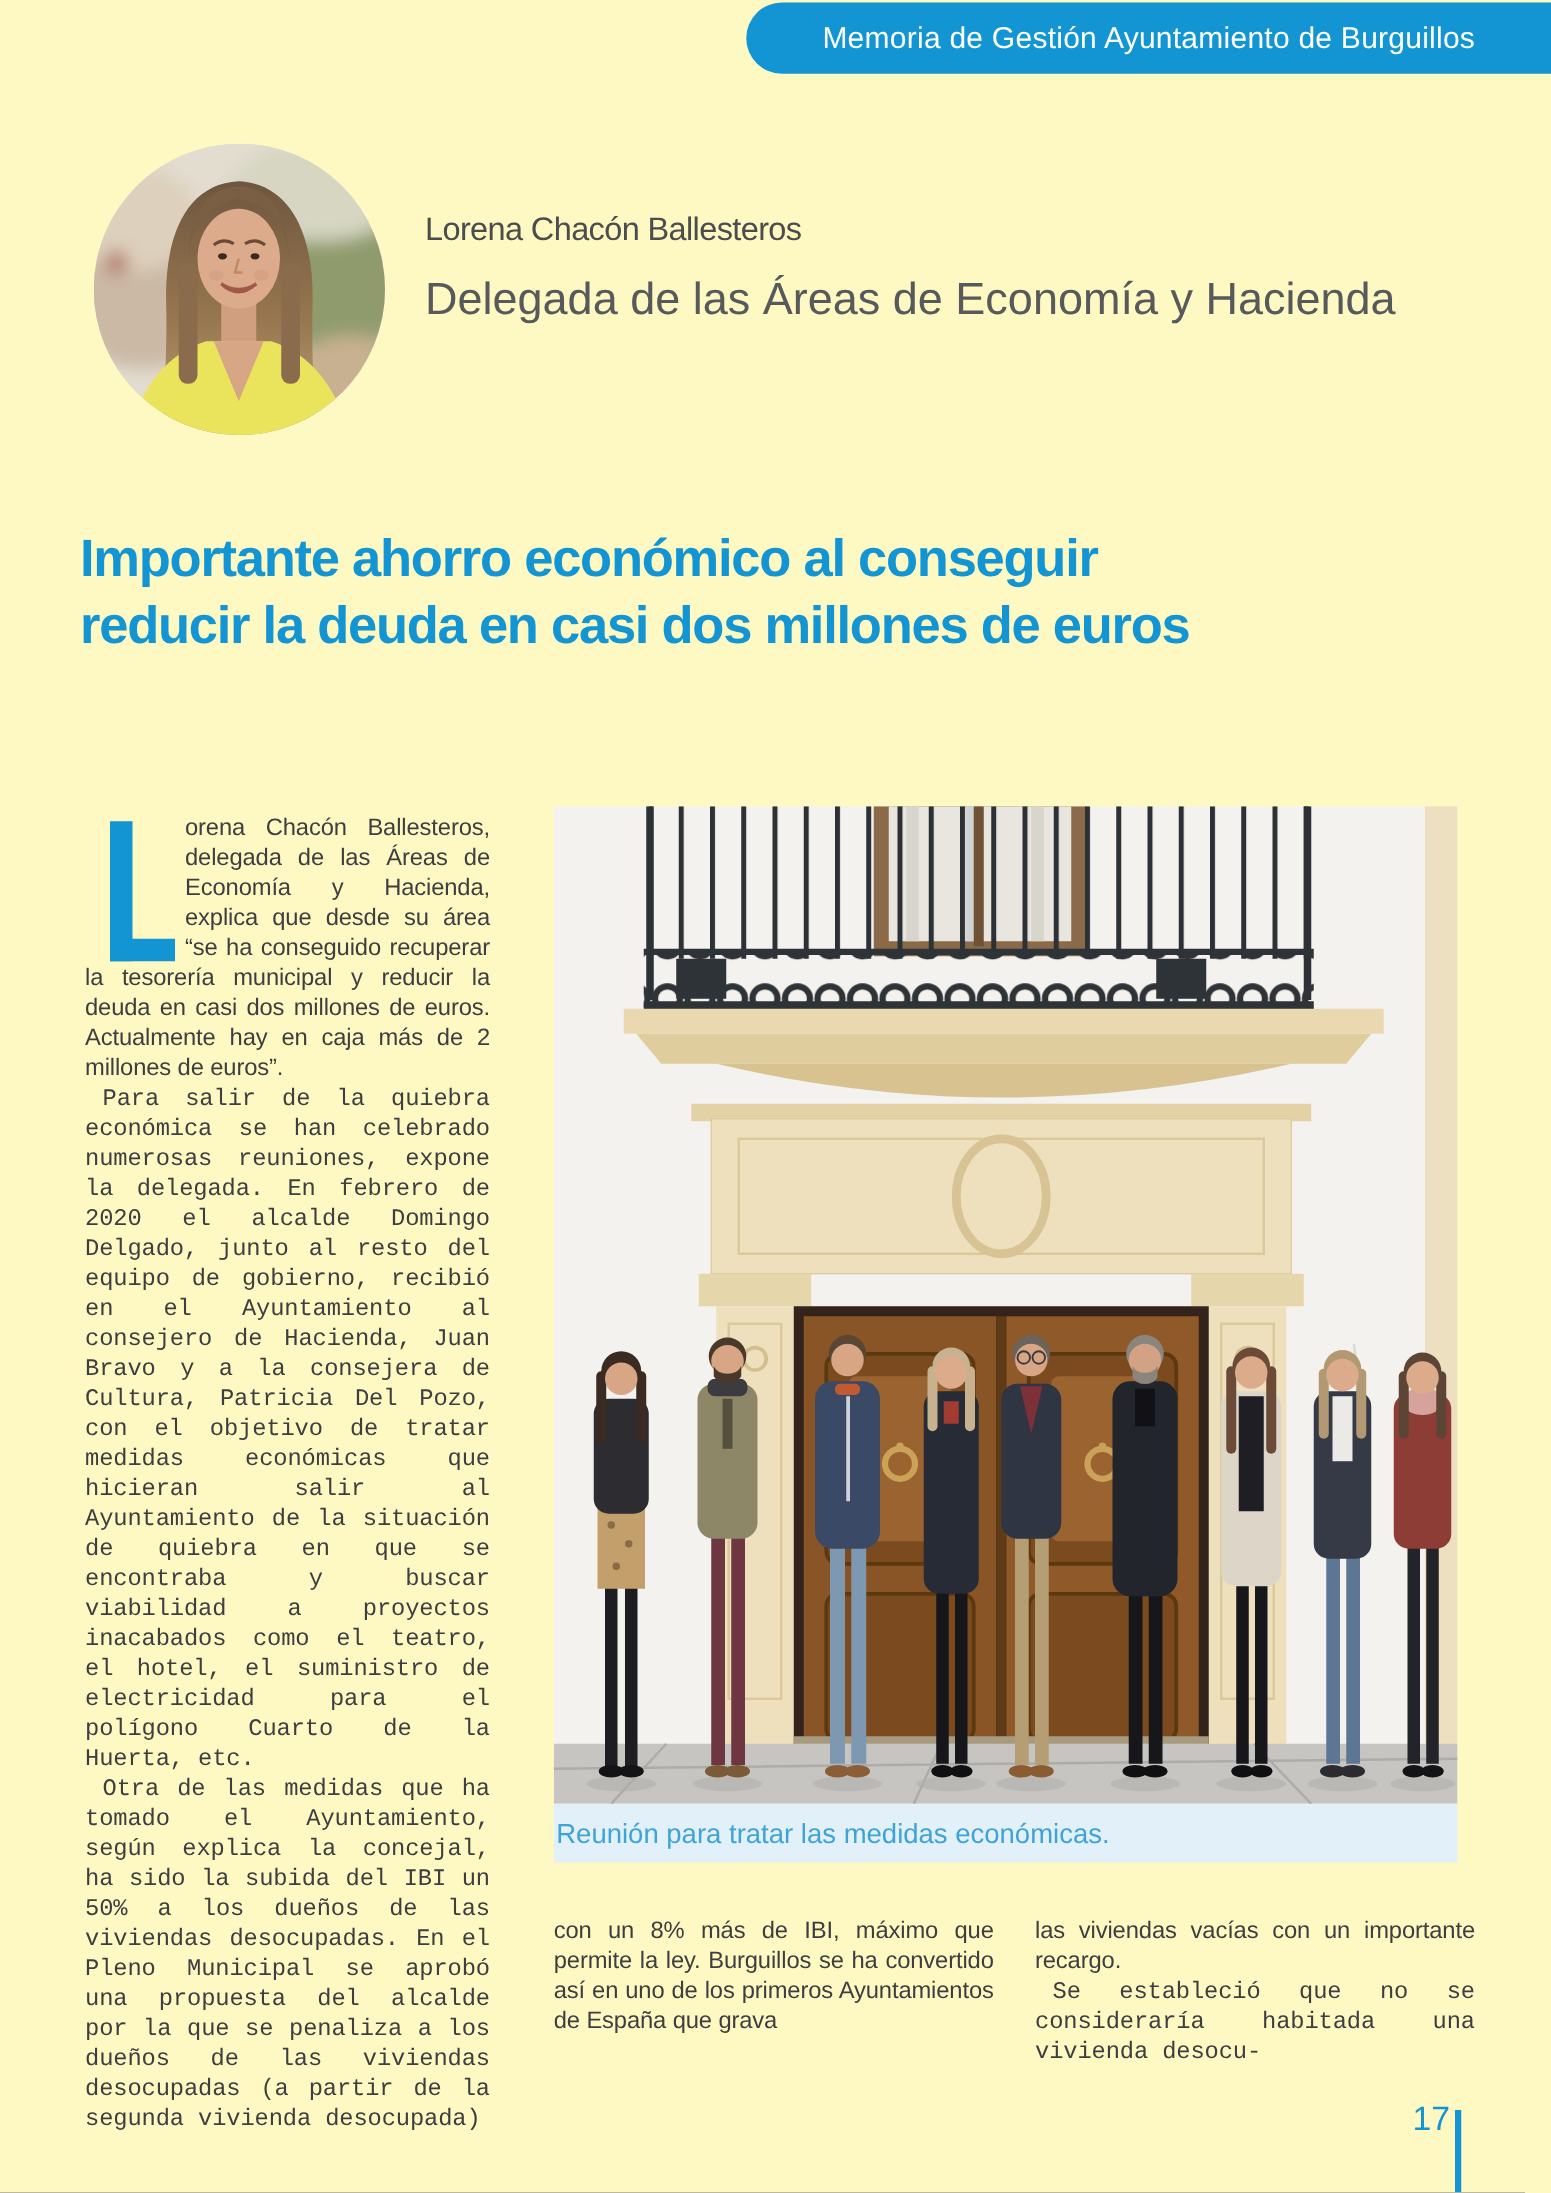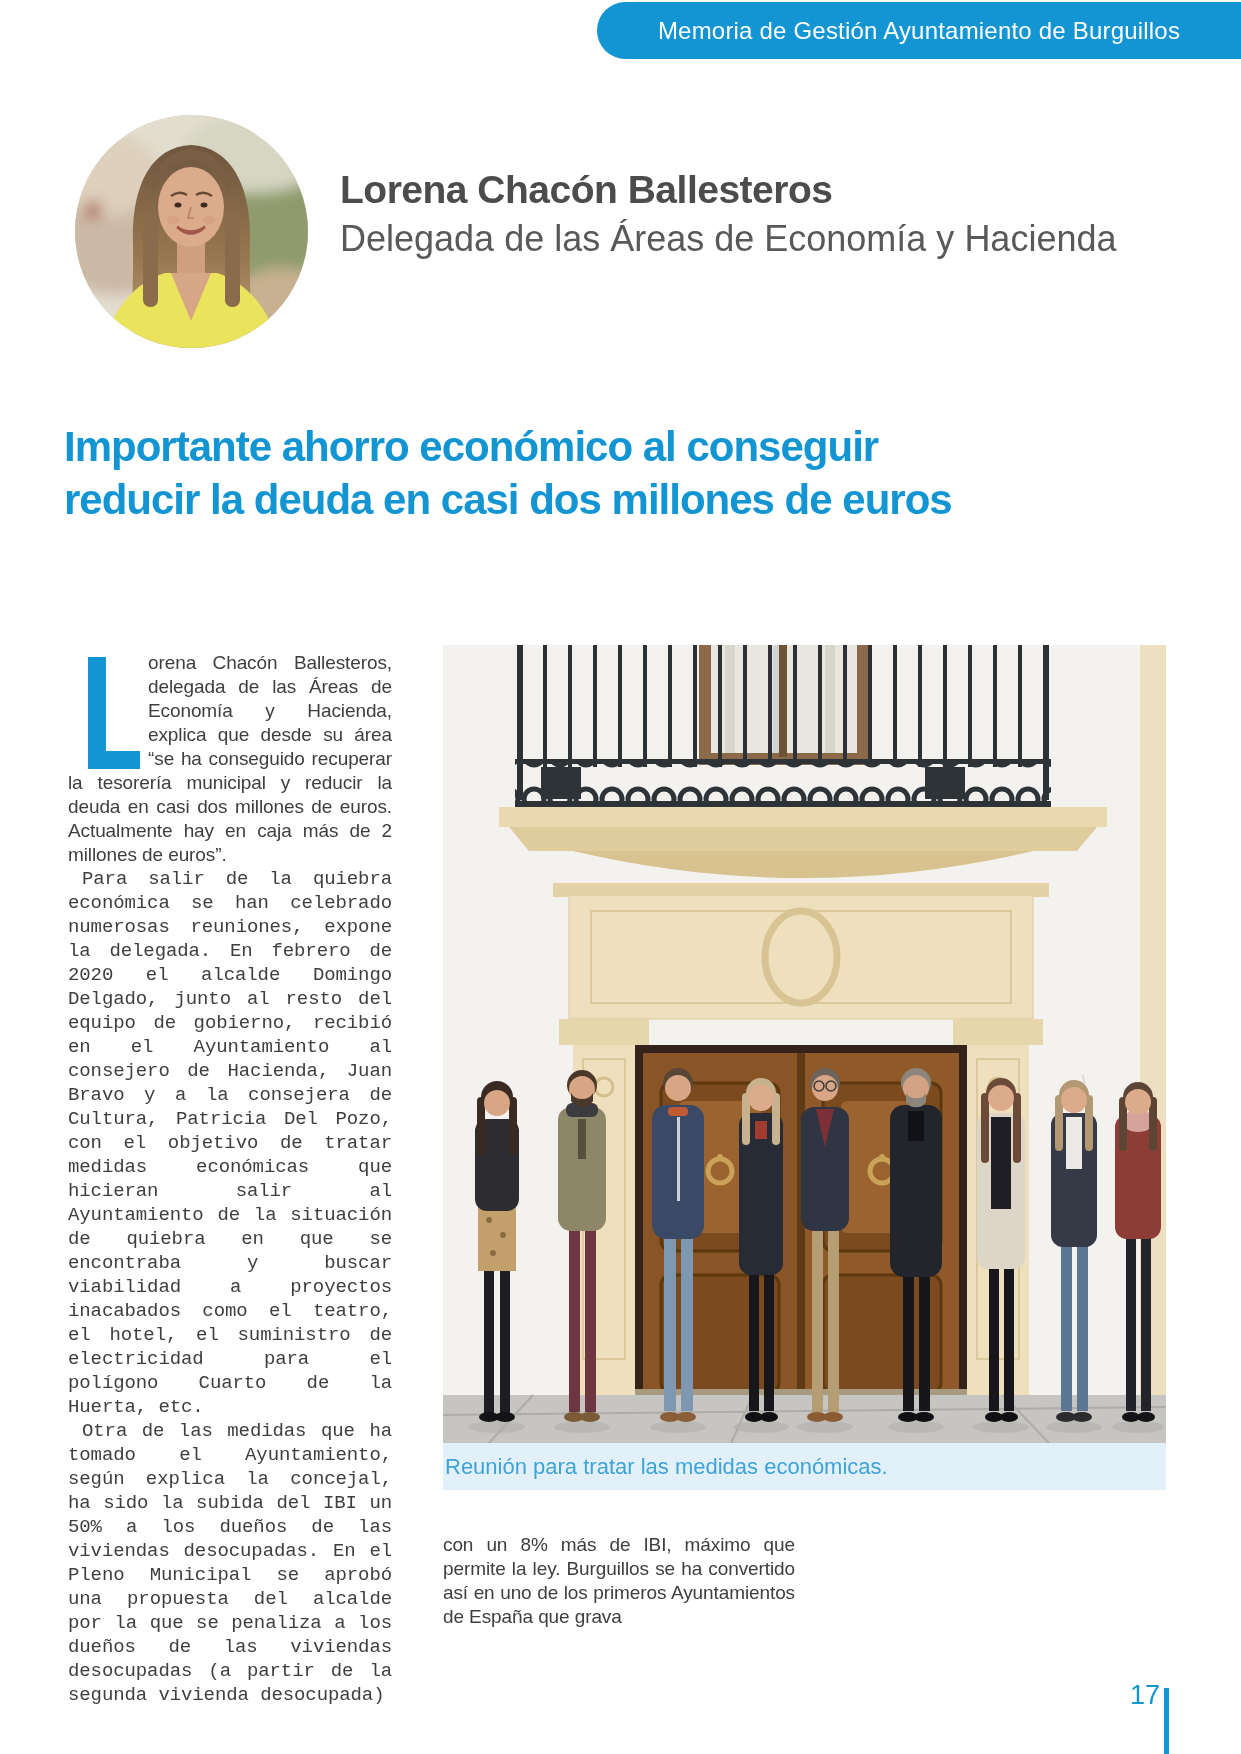--- a/index.html
+++ b/index.html
@@ -1,36 +1,36 @@
 <!DOCTYPE html>
 <html><head>
 <meta charset="utf-8">
 <style>
   html,body{margin:0;padding:0;background:#888;}
   .page{
-    position:relative;width:1241px;height:1754px;background:#ffffff;
+    position:relative;width:1241px;height:1754px;background:#fef9c3;
     margin:0 auto;overflow:hidden;
     font-family:"Liberation Sans",sans-serif;color:#3e3e40;
   }
   
   .banner{
     position:absolute;top:2px;left:597px;width:644px;height:57px;
     background:#1295d2;border-radius:29px 0 0 29px;
     display:flex;align-items:center;justify-content:center;
     color:#ffffff;font-size:24px;font-weight:400;letter-spacing:.2px;
   }
   
   .avatar{
     position:absolute;left:75px;top:115px;width:233px;height:233px;
     border-radius:50%;overflow:hidden;background:#e3ddd0;
   }
   .avatar svg{display:block;width:100%;height:100%;}
   .profile-name{
     position:absolute;left:340px;top:168px;
-    font-size:39px;font-weight:bold;color:#4c4c4e;letter-spacing:-.5px;
+    font-size:26px;font-weight:normal;color:#4c4c4e;letter-spacing:-.5px;
   }
   .profile-role{
     position:absolute;left:340px;top:218px;
     font-size:36px;font-weight:400;color:#58595b;
   }
   
   .headline{
     position:absolute;left:64px;top:420px;width:950px;margin:0;
     font-size:42px;line-height:53px;font-weight:bold;color:#1295d2;
     letter-spacing:-1px;
@@ -330,17 +330,21 @@
         <circle cx="0" cy="457" r="13" fill="#dcab8b"></circle>
       </g>
     </svg>
     <figcaption>Reunión para tratar las medidas económicas.</figcaption>
   </figure>
 
   <div class="bodycol col2">
     <p>con un 8% más de IBI, máximo que permite la ley. Burguillos se ha convertido así en uno de los primeros Ayuntamientos de España que grava</p>
   </div>
 
+  <div class="bodycol col3">
+    <p>las viviendas vacías con un importante recargo.</p>
+    <p class="indent">Se estableció que no se consideraría habitada una vivienda desocu-</p>
+  </div>
 
   <div class="pagenum">17</div>
   <div class="pagerule"></div>
 
 </div>
 
 </body></html>

